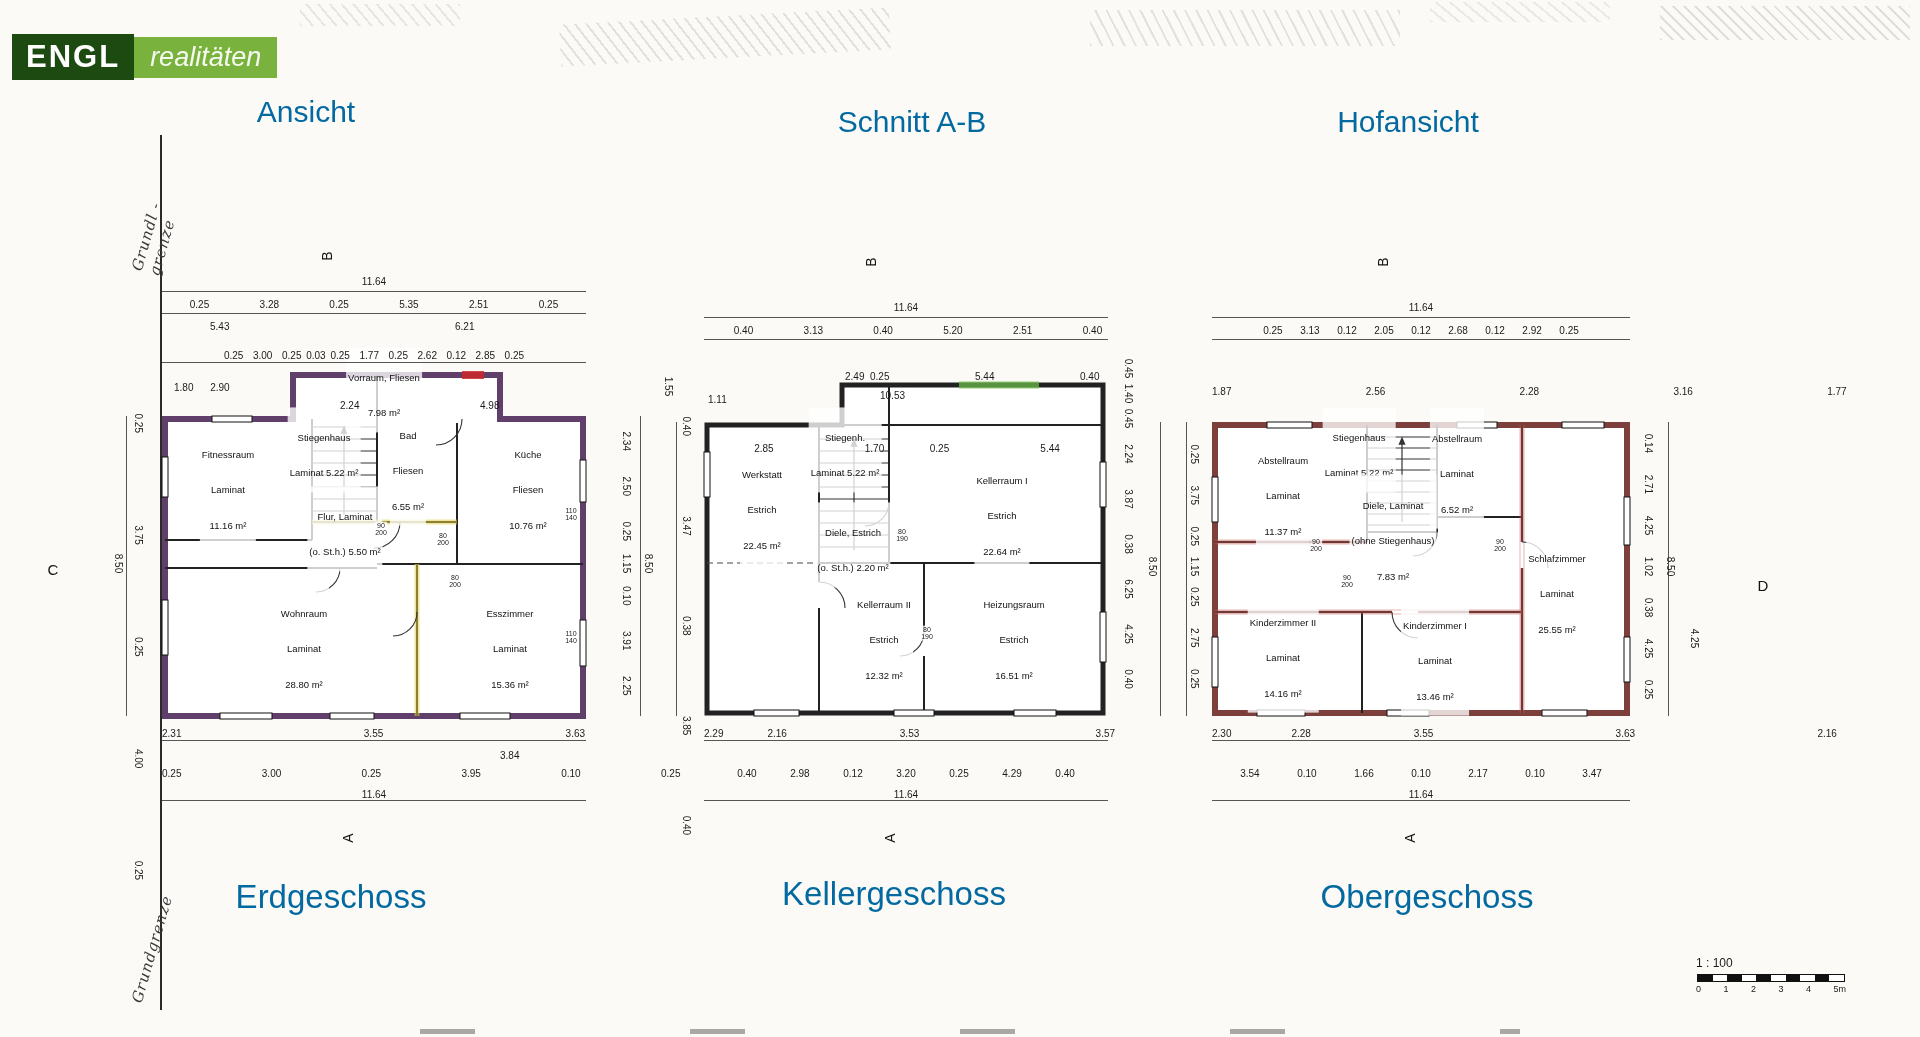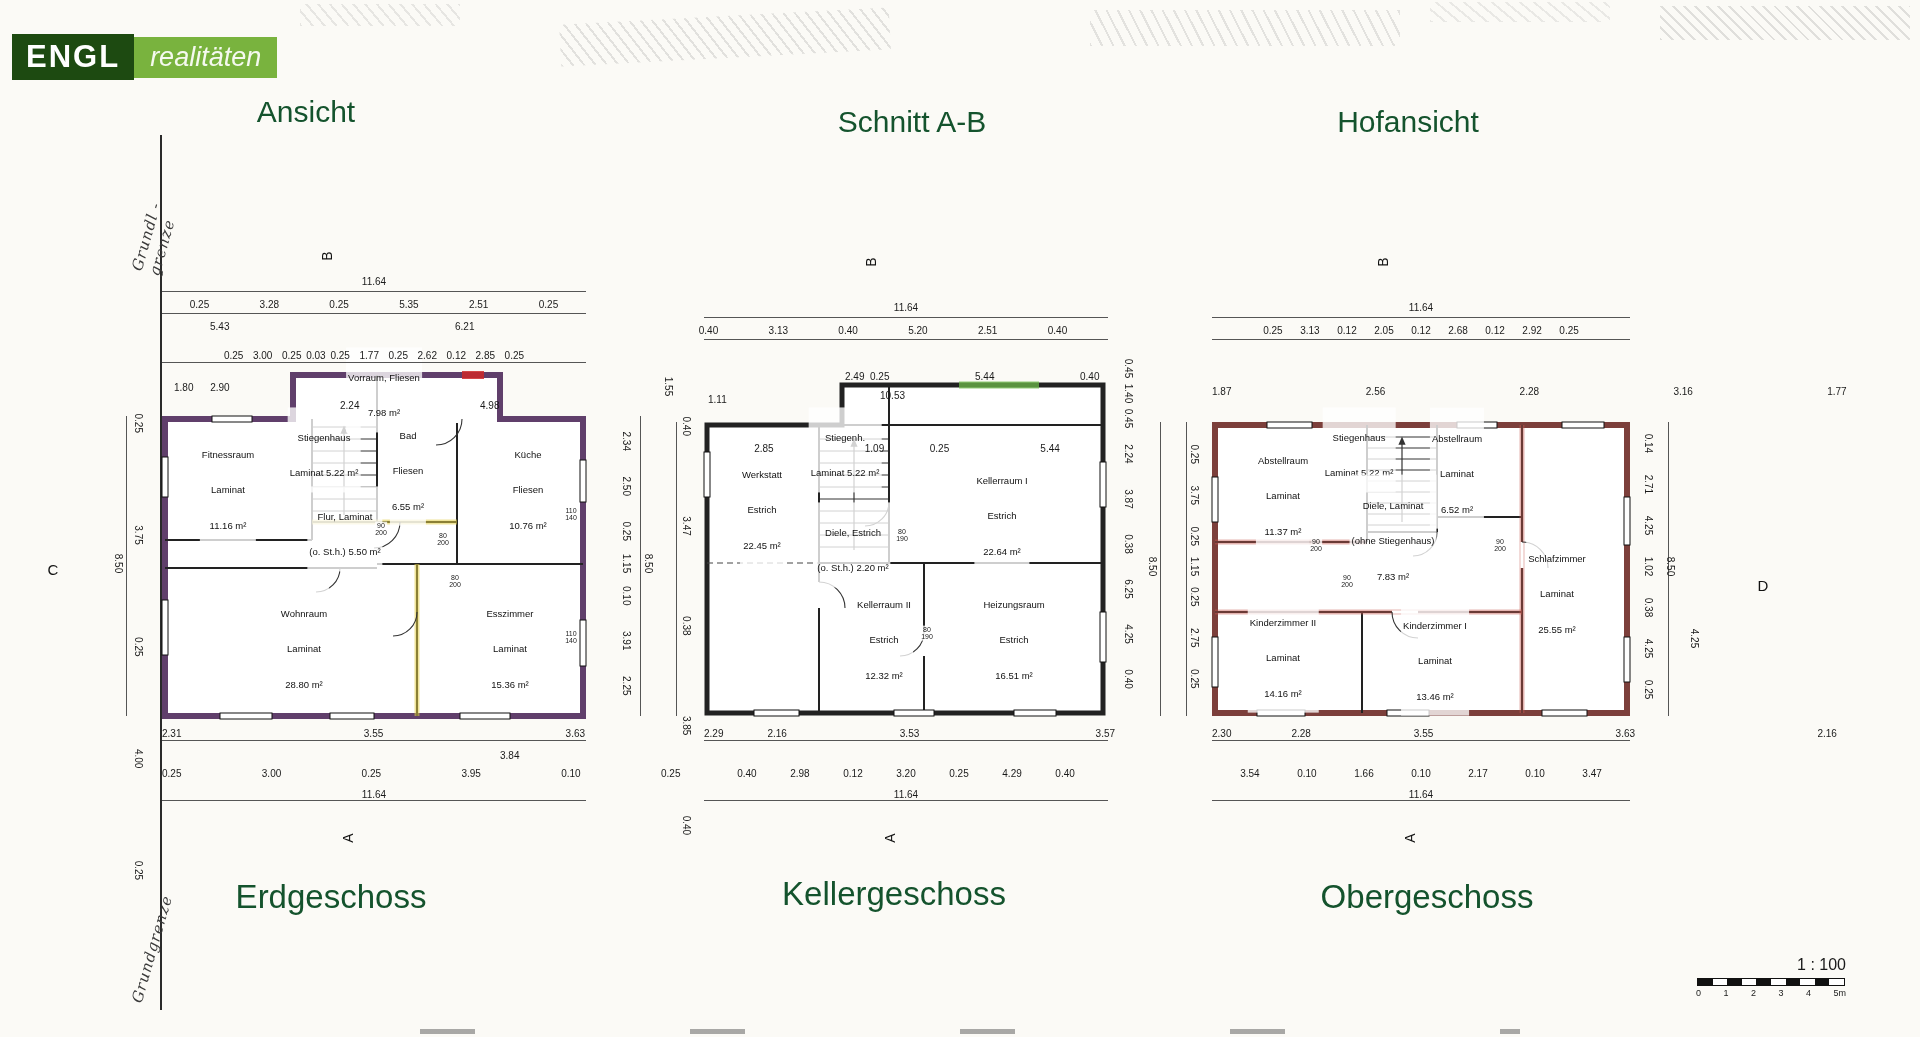--- a/index.html
+++ b/index.html
@@ -2,21 +2,21 @@
 <html><head>
 <meta charset="utf-8">
 <style>
   html,body{margin:0;padding:0}
   body{
     width:1920px;height:1037px;position:relative;overflow:hidden;
     background:#fbfaf6;
     font-family:"Liberation Sans",sans-serif;color:#1a1a1a;
   }
   
-  .title{position:absolute;transform:translateX(-50%);font-size:30px;color:#14532d;white-space:pre}
+  .title{position:absolute;transform:translateX(-50%);font-size:30px;color:#0369a1;white-space:pre}
   .title.big{font-size:33px}
   
   .dim{position:absolute;font-size:10px;color:#1a1a1a;white-space:pre;text-align:center}
   .vdim{transform:rotate(90deg);transform-origin:center}
   .dl{position:absolute;background:#555}
   
   .room{position:absolute;transform:translate(-50%,-50%);text-align:center;
         font-size:9.5px;line-height:1.25;color:#111;background:rgba(255,255,255,.78);
         padding:1px 2px;white-space:pre}
   .room span{display:block}
@@ -35,21 +35,21 @@
   
   .logo{position:absolute;left:12px;top:34px;display:flex;align-items:center}
   .logo .p1{background:#1d4a11;color:#fff;font-weight:bold;font-size:31px;
             letter-spacing:2px;padding:5px 14px;display:flex;align-items:center}
   .logo .p2{background:#79b33e;color:#f5f9ef;font-style:italic;font-size:27px;
             padding:5px 16px;display:flex;align-items:center}
   
   .noise{position:absolute;opacity:.45}
   
   .scaleblock{position:absolute;left:1696px;top:956px;width:150px}
-  .scaleblock .lbl{text-align:right;font-size:16px;margin-bottom:4px}
+  .scaleblock .lbl{text-align:left;font-size:12px;margin-bottom:4px}
   .scaleblock .bar{width:146px;height:6px;border:1px solid #111;margin:0 auto;
      background:repeating-linear-gradient(90deg,#111 0 14.6px,#fff 14.6px 29.2px)}
   .scaleblock .ticks{display:flex;justify-content:space-between;width:150px;font-size:9px;margin-top:2px}
   svg{position:absolute;overflow:visible}
 </style>
 </head>
 <body>
 
 <div class="noise" style="left:560px;top:16px;width:330px;height:42px;background:repeating-linear-gradient(55deg,rgba(110,110,110,.4) 0 2px,transparent 2px 9px);transform:rotate(-3deg)"></div>
 <div class="noise" style="left:1090px;top:10px;width:310px;height:36px;background:repeating-linear-gradient(63deg,rgba(110,110,110,.38) 0 2px,transparent 2px 10px)"></div>
@@ -293,27 +293,27 @@
 190</div>
 
 <div class="dl" style="left:704px;top:317px;width:404px;height:1px"></div>
 <div class="dl" style="left:704px;top:339px;width:404px;height:1px"></div>
 <div class="dl" style="left:704px;top:740px;width:404px;height:1px"></div>
 <div class="dl" style="left:704px;top:800px;width:404px;height:1px"></div>
 <div class="dl" style="left:676px;top:422px;width:1px;height:294px"></div>
 <div class="dl" style="left:1160px;top:422px;width:1px;height:294px"></div>
 
 <div class="dim" style="left:704px;top:302px;width:404px">11.64</div>
-<div class="dim" style="left:681px;top:325px;width:404px;word-spacing:14px">0.40   3.13   0.40   5.20   2.51   0.40</div>
+<div class="dim" style="left:716px;top:325px;width:404px;word-spacing:14px">0.40   3.13   0.40   5.20   2.51   0.40</div>
 <div class="dim" style="left:845px;top:371px">2.49  0.25</div>
 <div class="dim" style="left:975px;top:371px">5.44</div>
 <div class="dim" style="left:1080px;top:371px">0.40</div>
 <div class="dim" style="left:880px;top:390px">10.53</div>
 <div class="dim" style="left:708px;top:394px">1.11</div>
-<div class="dim" style="left:742px;top:443px;width:330px;word-spacing:20px">2.85    1.09  0.25    5.44</div>
+<div class="dim" style="left:742px;top:443px;width:330px;word-spacing:20px">2.85    1.70  0.25    5.44</div>
 <div class="dim" style="left:704px;top:728px;width:404px;word-spacing:56px">2.29   3.53   3.57   2.28</div>
 <div class="dim" style="left:704px;top:768px;width:404px;word-spacing:14px">0.40  2.98  0.12  3.20  0.25  4.29  0.40</div>
 <div class="dim" style="left:704px;top:789px;width:404px">11.64</div>
 <div class="dim vdim" style="left:536px;top:561px;width:300px;word-spacing:24px">0.40   3.47   0.38   3.85   0.40</div>
 <div class="dim vdim" style="left:978px;top:561px;width:300px;word-spacing:10px">2.24  3.87  0.38  6.25  4.25  0.40</div>
 <div class="dim vdim" style="left:1002px;top:561px;width:300px">8.50</div>
 <div class="dim vdim" style="left:1073px;top:388px;width:110px">0.45  1.40  0.45</div>
 
 <svg style="left:1212px;top:422px" width="418" height="294" viewBox="0 0 418 294">
   <defs>

